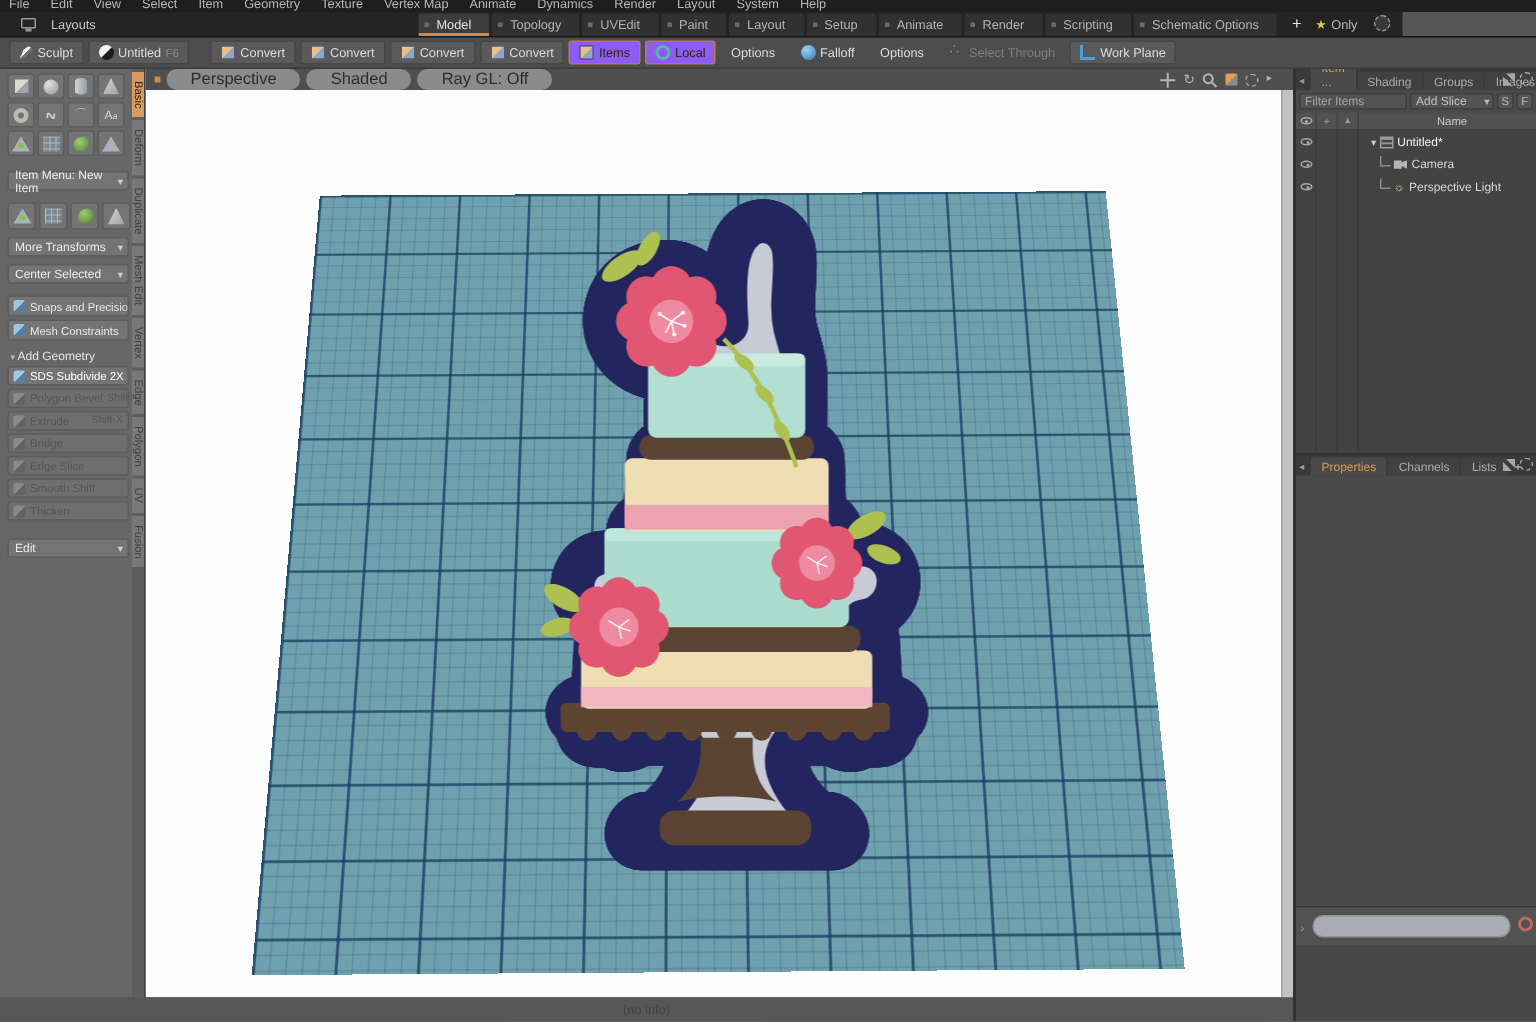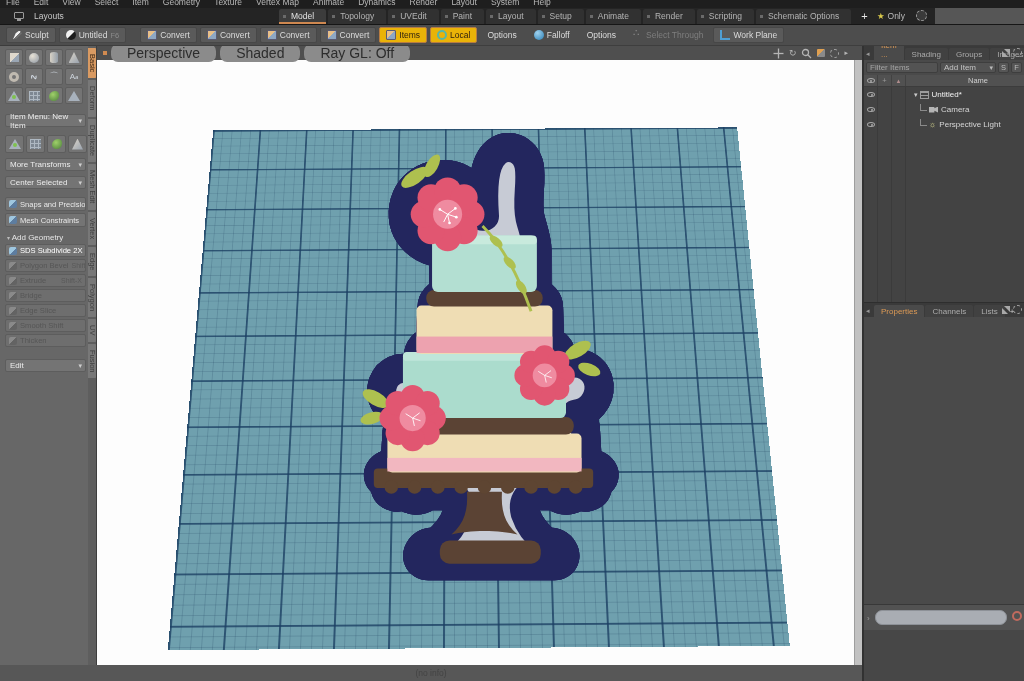--- a/index.html
+++ b/index.html
@@ -23,21 +23,21 @@
   .wtab.active { background:#3c3c3c; color:#e2e2e2; border-bottom:2px solid #cf8850; }
   .wtab-add { background:transparent; color:#e8e8e8; font-size:11px; padding:1px 8px 0 8px; }
   .wtab-add::before { display:none; }
   .only-group { position:absolute; right:30px; top:3px; font-size:8.5px; color:#bbb; }
   .star { color:#d9c94b; margin-right:3px; }
   .gearbtn { position:absolute; right:8px; top:2px; width:11px; height:11px; border:1.5px dashed #9a9a9a; border-radius:50%; background:#3a3a3a; }
 
   
   .toolbar { position:absolute; left:0; top:24px; width:1024px; height:22px; background:#4d4d4d; border-top:1px solid #161616; border-bottom:1px solid #3c3c3c; display:flex; align-items:center; padding-left:6px; gap:3px; }
   .tbtn { height:16px; display:flex; align-items:center; gap:3px; background:#5a5a5a; border:1px solid #474747; border-radius:2px; padding:0 6px; font-size:8.5px; color:#dcdcdc; white-space:nowrap; }
-  .tbtn.orange { background:#eab308; border-color:#b77c42; color:#32230f; }
+  .tbtn.orange { background:#8b5cf6; border-color:#b77c42; color:#32230f; }
   .tbtn.flat { background:transparent; border-color:transparent; }
   .tbtn.dim { color:#7e7e7e; }
   .tbtn .key { color:#8b8b8b; font-size:7.5px; }
   .gap { width:8px; }
   .ic-cube { width:10px; height:10px; background:linear-gradient(135deg,#e8bf88 50%,#8ea7c4 50%); border:1px solid #5a5a72; border-radius:1px; }
   .ic-pen { width:9px; height:9px; background:linear-gradient(135deg,#f0f0f0 45%,#707070 45%); clip-path:polygon(0 100%,30% 30%,70% 0,100% 30%,40% 90%); }
   .ic-sphere { width:10px; height:10px; border-radius:50%; background:linear-gradient(135deg,#f2f2f2 48%,#1d1d1d 52%); }
   .ic-ring { width:10px; height:10px; border-radius:50%; border:2px solid #57b7a8; background:transparent; }
   .ic-blue { width:10px; height:10px; border-radius:50%; background:radial-gradient(circle at 35% 30%,#9fd2ef,#2a7fb5); }
   .ic-dots { width:10px; height:10px; position:relative; }
@@ -70,21 +70,21 @@
   .sect { font-size:8px; color:#e6e6e6; margin:6px 0 2px 2px; }
   .sect::before { content:"▾ "; font-size:6px; color:#bbb; }
   .vstrip { position:absolute; left:88px; top:0; width:9px; height:100%; background:#5e5e5e; display:flex; flex-direction:column; gap:2px; padding-top:2px; }
   .vtab { writing-mode:vertical-rl; font-size:7.5px; color:#3f3f3f; background:#787878; border-radius:0 2px 2px 0; padding:6px 0; text-align:center; width:9px; }
   .vtab.active { background:#d99a62; color:#2e1f10; }
 
   
   .canvas { position:absolute; left:97px; top:46px; width:765px; height:619px; background:#fdfdfd; outline:1px solid #3e3e3e; overflow:hidden; }
   .vp-header { position:absolute; left:0; top:0; width:100%; height:14px; background:#4f4f4f; display:flex; align-items:center; gap:4px; padding-left:6px; }
   .odot { width:4px; height:4px; background:#d08a50; }
-  .pill { background:#8b8b8b; color:#2d2d2d; font-size:14px; border-radius:7px; padding:1px 16px; }
+  .pill { background:#8b8b8b; color:#2d2d2d; font-size:11px; border-radius:7px; padding:1px 16px; }
   .vp-nav { position:absolute; right:14px; top:1px; display:flex; gap:5px; align-items:center; }
   .nv { font-size:9px; color:#b5b5b5; line-height:12px; }
   .nv-or { width:8px; height:8px; background:linear-gradient(135deg,#e0a050 50%,#8a8a8a 50%); border-radius:1px; }
   .vp-scroll { position:absolute; right:0; top:14px; width:8px; height:605px; background:#c2c2c2; border-left:1px solid #9e9e9e; }
   .gridplane { position:absolute; left:71px; top:-28px; width:622px; height:630px;
       background-color:#6fa0ae;
       background-image:
         repeating-linear-gradient(to right, rgba(26,62,98,0.75) 0 2px, transparent 2px 55px),
         repeating-linear-gradient(to bottom, rgba(26,62,98,0.75) 0 2px, transparent 2px 55px),
         repeating-linear-gradient(to right, rgba(36,70,100,0.22) 0 1px, transparent 1px 11px),
@@ -511,36 +511,36 @@
       <span class="rtab">Images</span>
 
       <span class="rp-icons">
         <span class="exp-ic"></span>
         <span class="gear-ic"></span>
       </span>
     </div>
     <div class="rp-filter">
       <input class="f-input" type="text" placeholder="Filter Items" style="">
       <span class="add-item">
-          <span>Add Item</span>
+          <span>Add Slice</span>
         </span>
       <span class="sqbtn">S</span>
       <span class="sqbtn">F</span>
     </div>
     <div class="rp-cols">
       <span class="colcell">
           <span class="eye"></span>
         </span>
       <span class="colcell">
           <span style="color:#999;">+</span>
         </span>
       <span class="colcell">
           <span style="color:#b08d8d;font-size:6px;">▲</span>
         </span>
-      <span style="margin-left:22px;padding-left:40px;">Name</span>
+      <span style="margin-left:12px;padding-left:40px;">Name</span>
     </div>
     <div class="rp-list">
       <span class="colsep" style="left:0;"></span>
         <span class="colsep" style="left:14px;"></span>
         <span class="colsep" style="left:28px;"></span>
       <div class="lrow">
         <span class="eyecell">
             <span class="eye"></span>
           </span>
           <span class="pad"></span>

